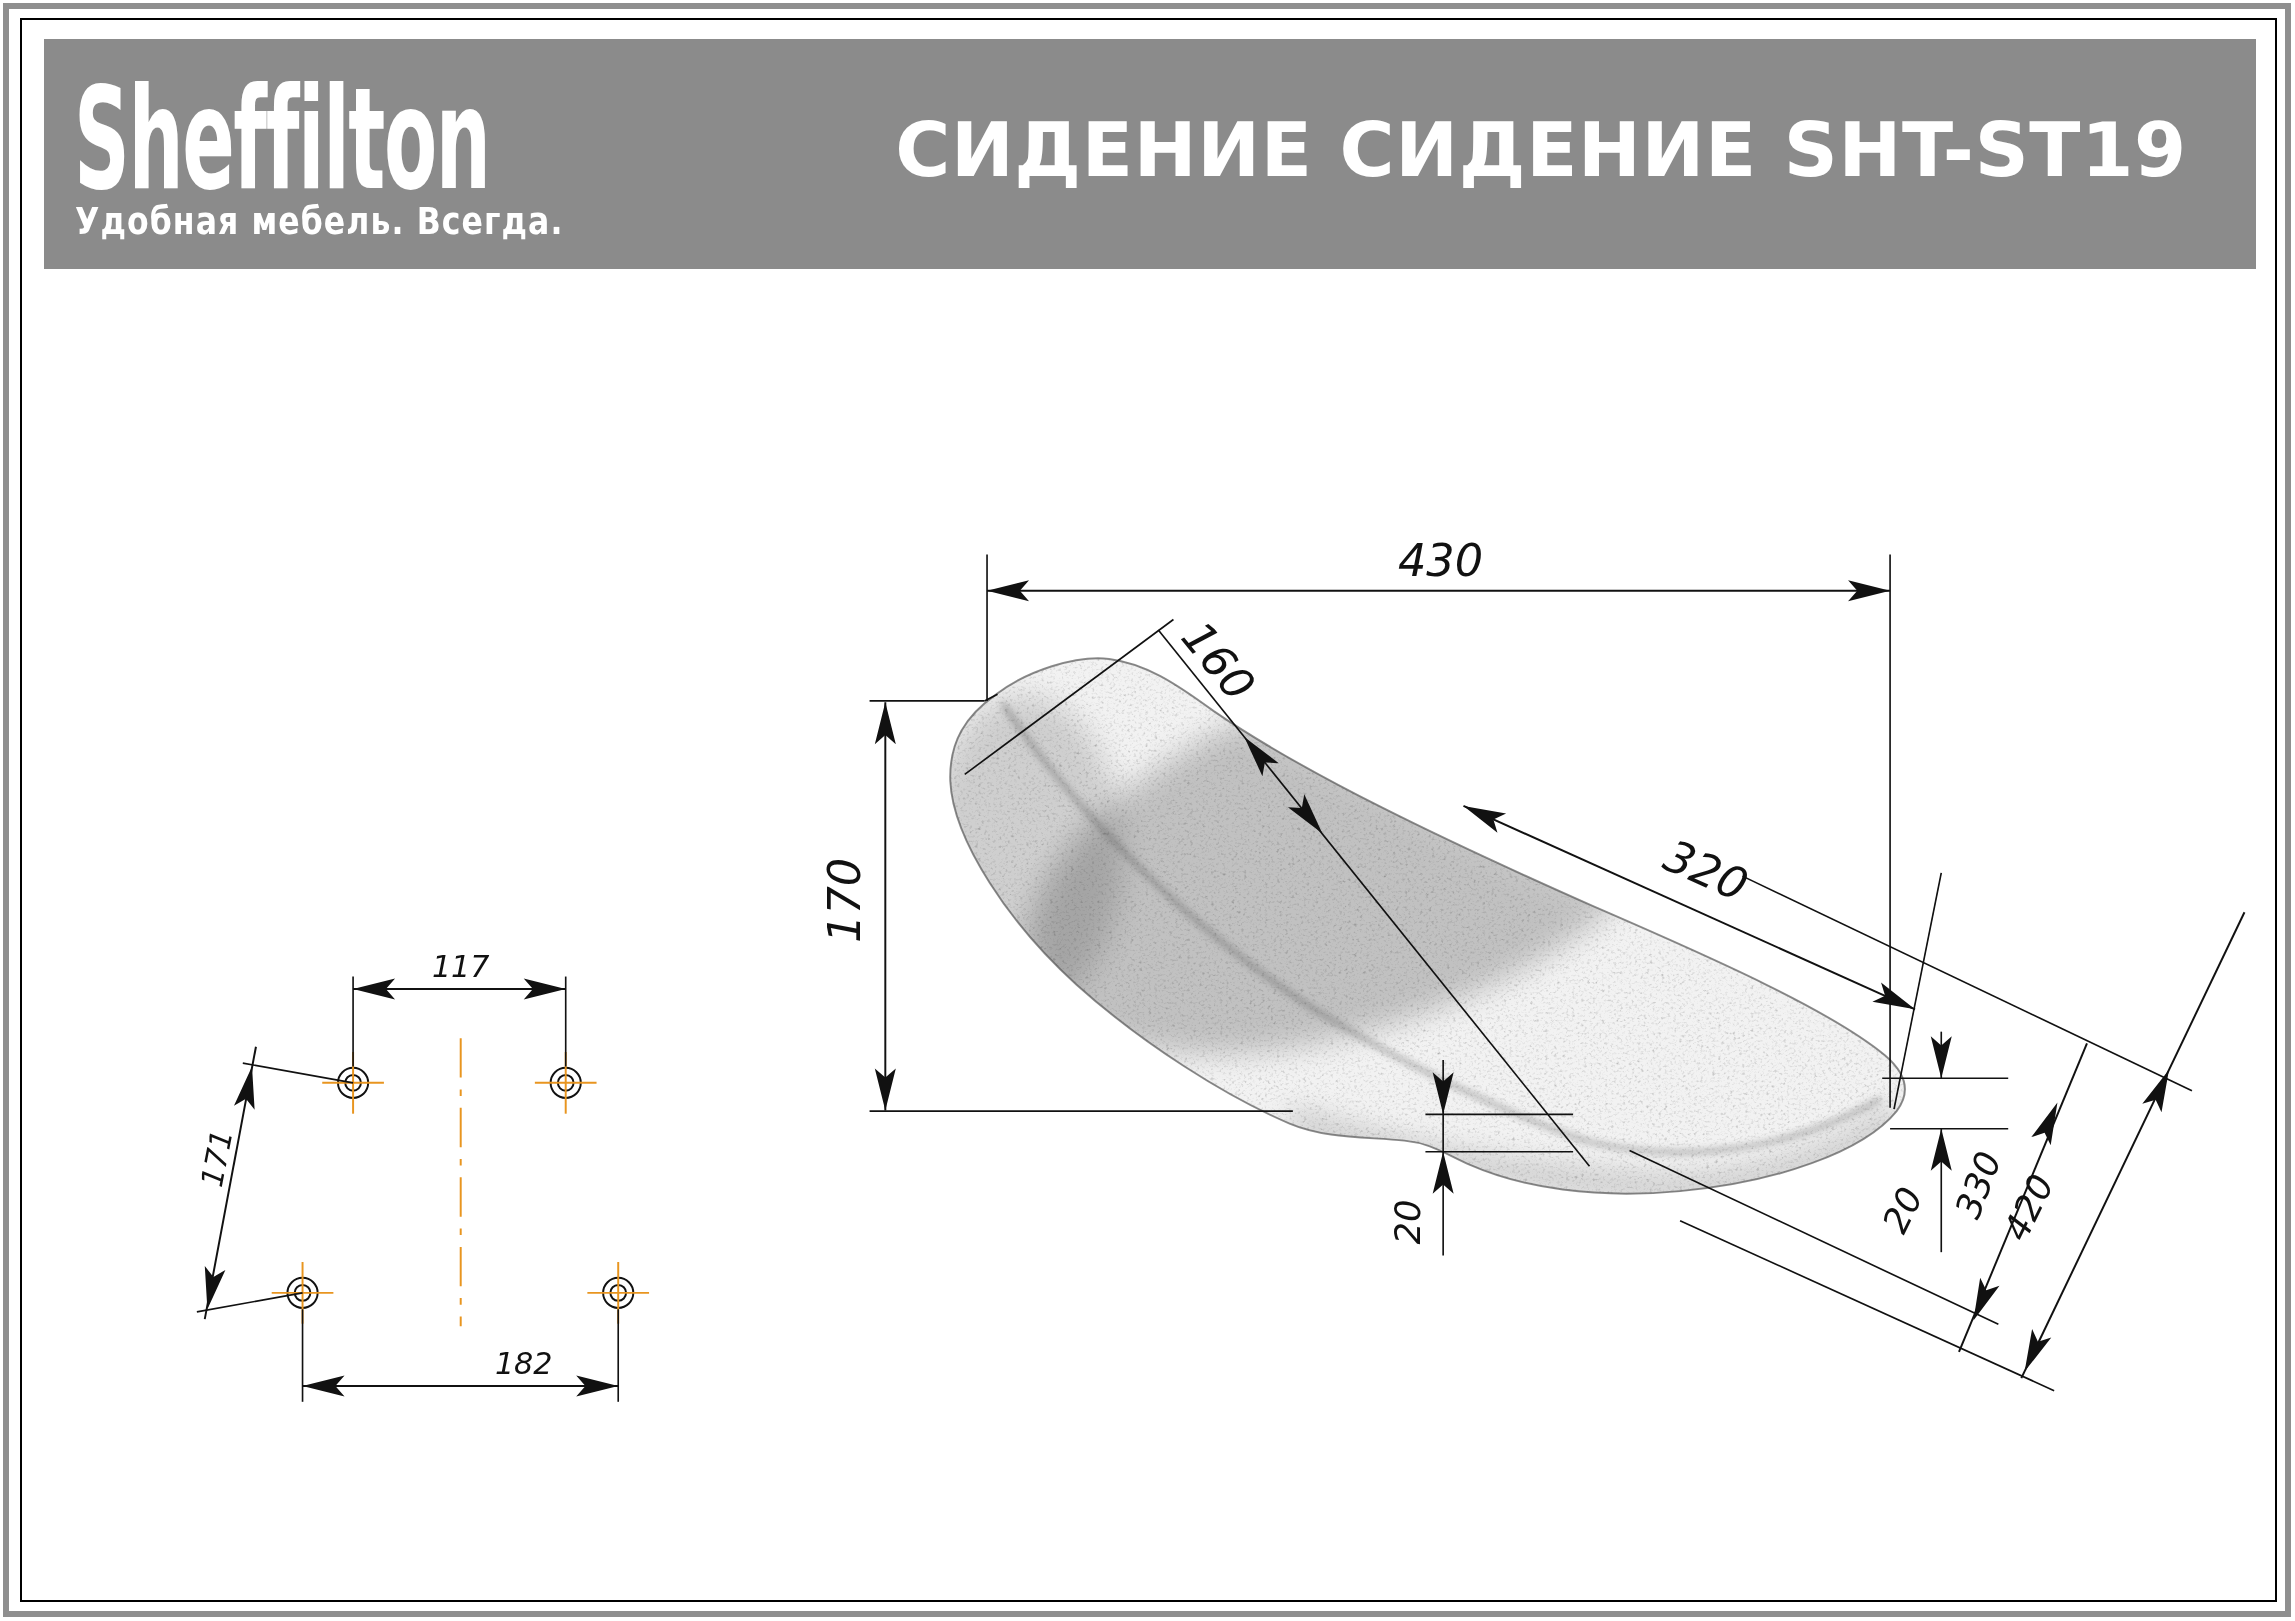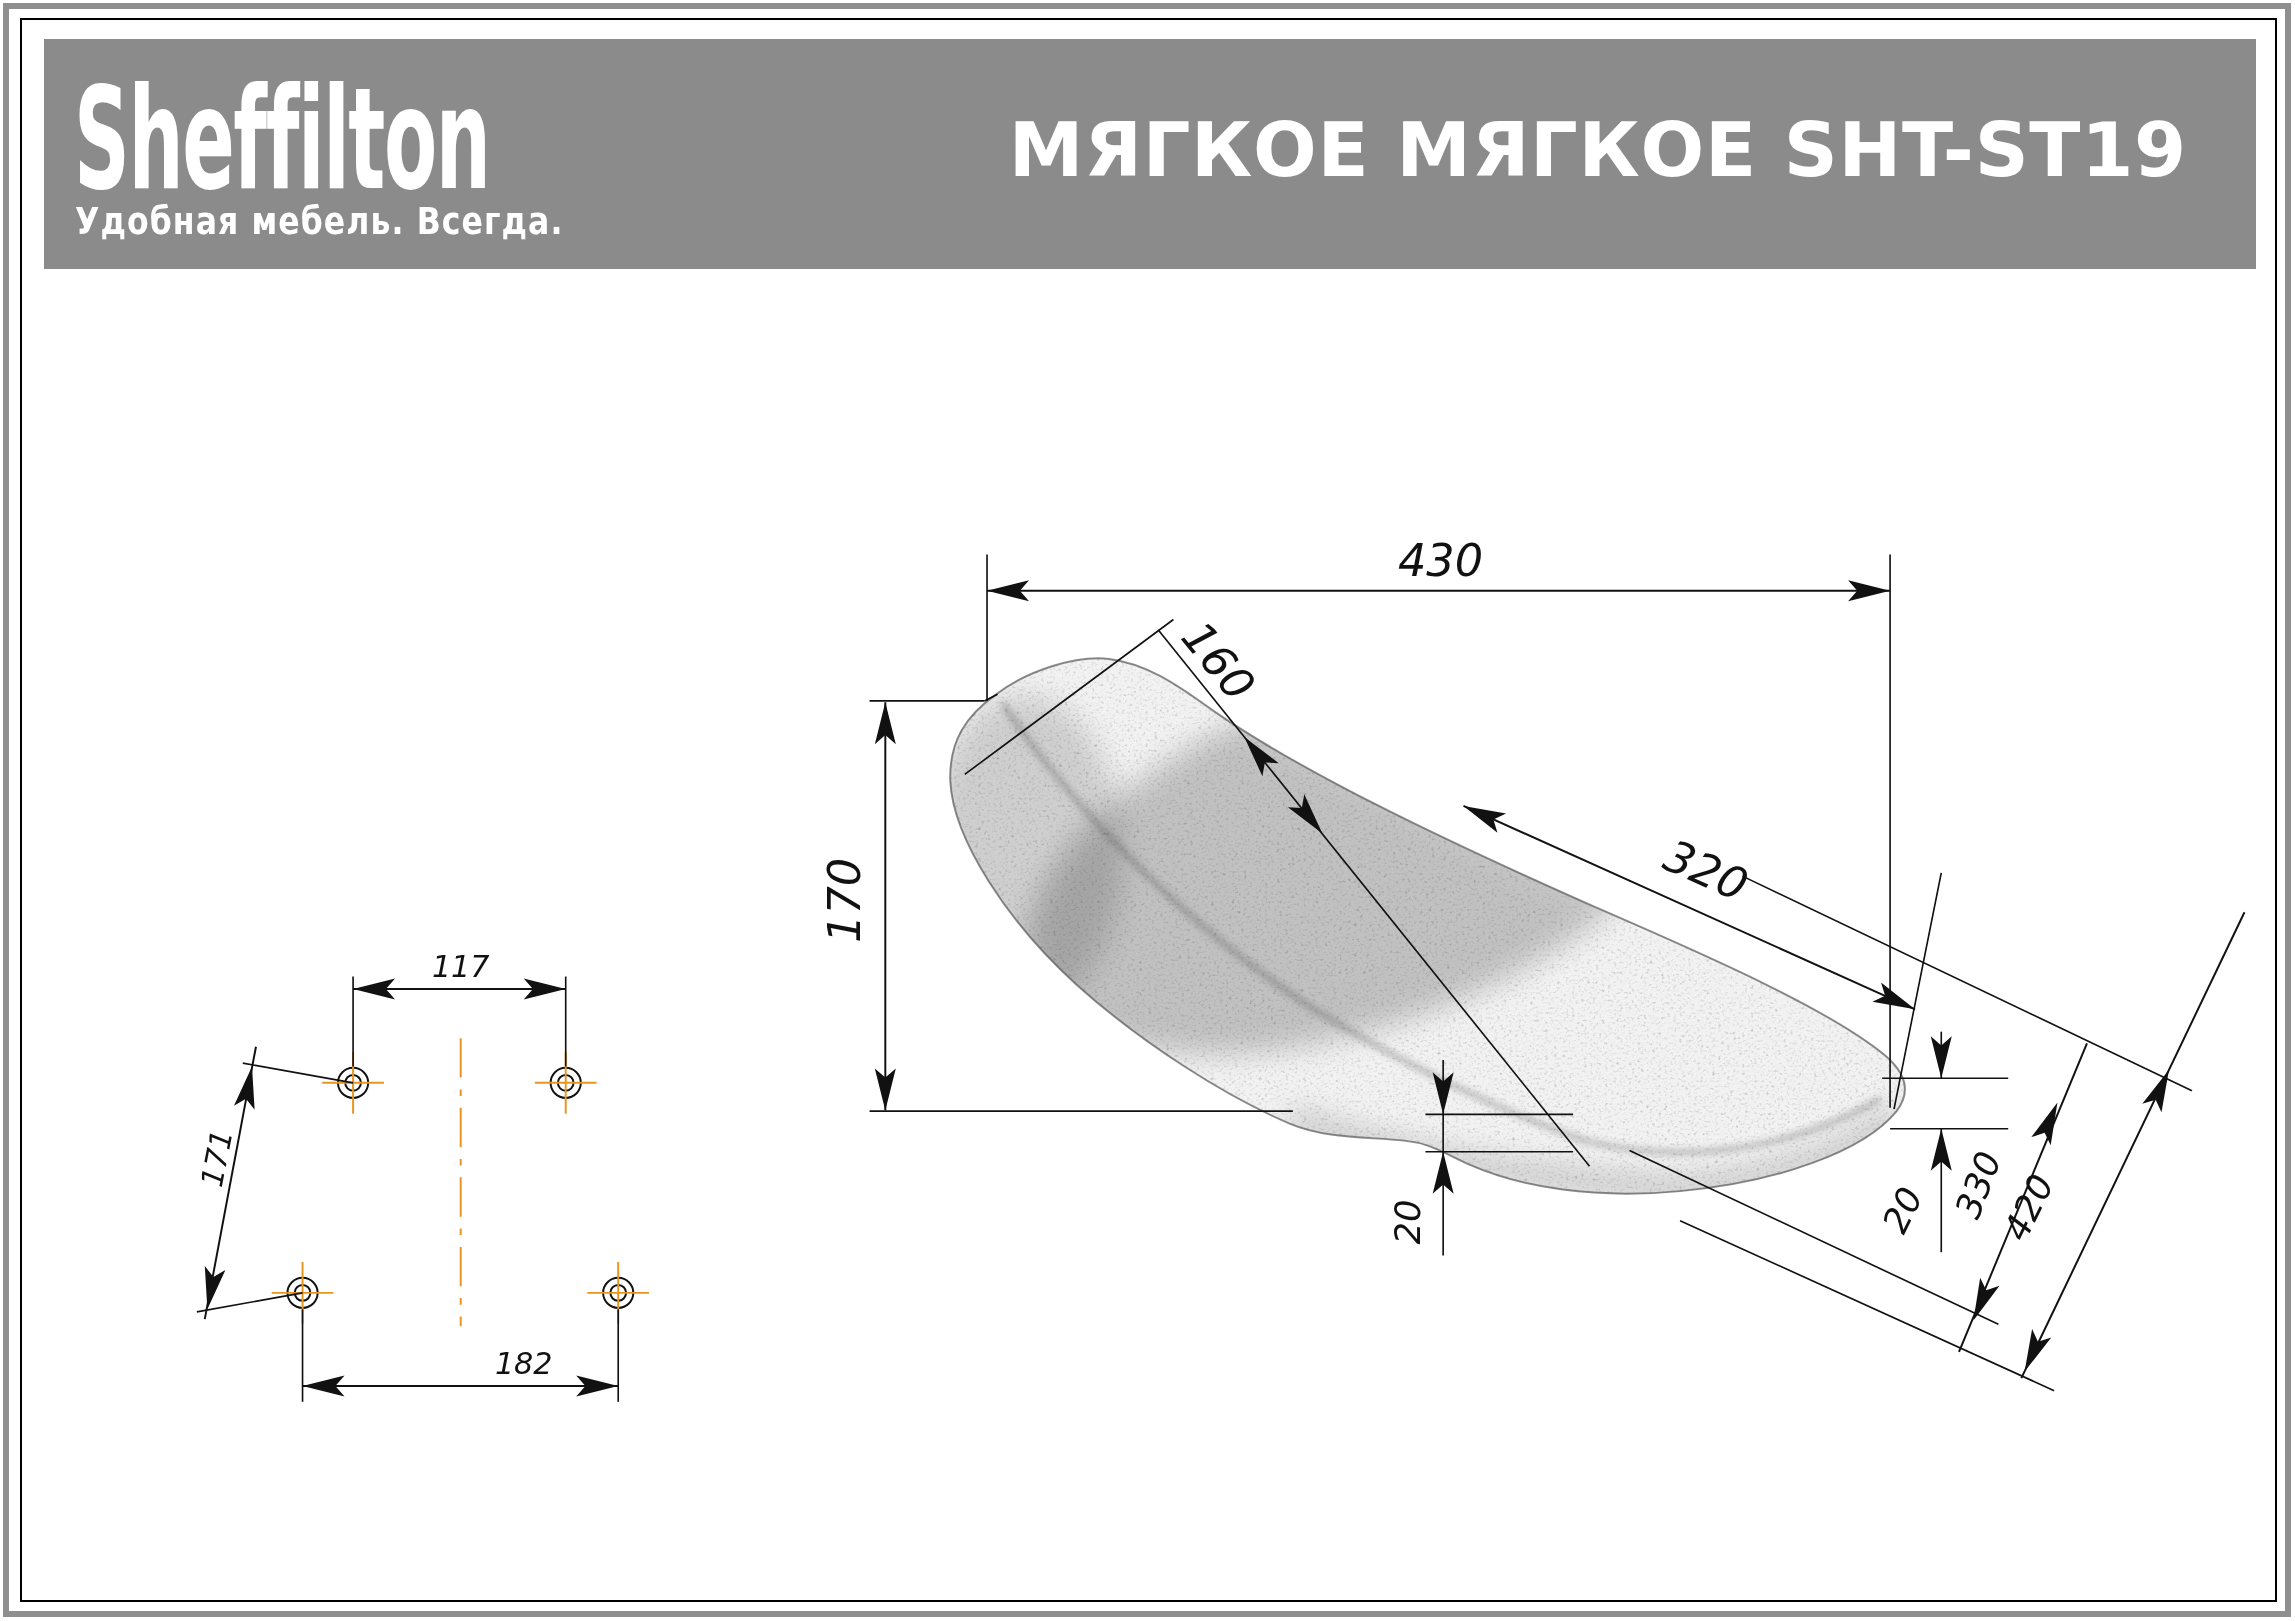--- a/index.html
+++ b/index.html
@@ -32,21 +32,21 @@
 
 <div class="page">
   <div class="frame-outer"></div>
   <div class="frame-inner"></div>
 
   <div class="header-band">
     <div class="logo-block">
       <div class="logo-text">Sheffilton</div>
       <div class="logo-tagline">Удобная мебель. Всегда.</div>
     </div>
-    <div class="doc-title">МЯГКОЕ МЯГКОЕ SHT-ST19</div>
+    <div class="doc-title">СИДЕНИЕ СИДЕНИЕ SHT-ST19</div>
   </div>
 
   <svg width="2295" height="1621" viewBox="0 0 3497 2470">
     <defs>
       <filter id="fabric" x="-10%" y="-10%" width="120%" height="120%">
         <feTurbulence type="fractalNoise" baseFrequency="0.22 0.26" numOctaves="3" seed="7" result="t"></feTurbulence>
         <feColorMatrix in="t" type="matrix" values="0.55 0.55 0.55 0 0.18  0.55 0.55 0.55 0 0.18  0.55 0.55 0.55 0 0.18  0 0 0 0 1"></feColorMatrix>
       </filter>
       <filter id="soft" x="-50%" y="-50%" width="200%" height="200%">
         <feGaussianBlur stdDeviation="22"></feGaussianBlur>

